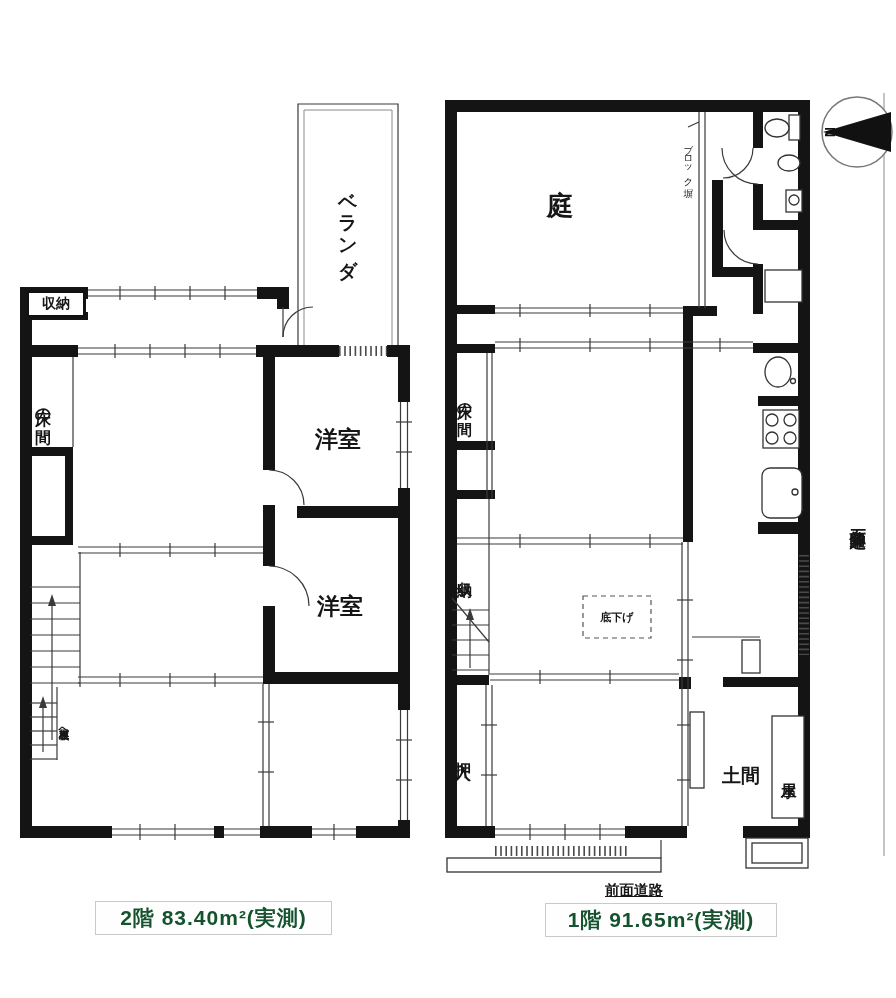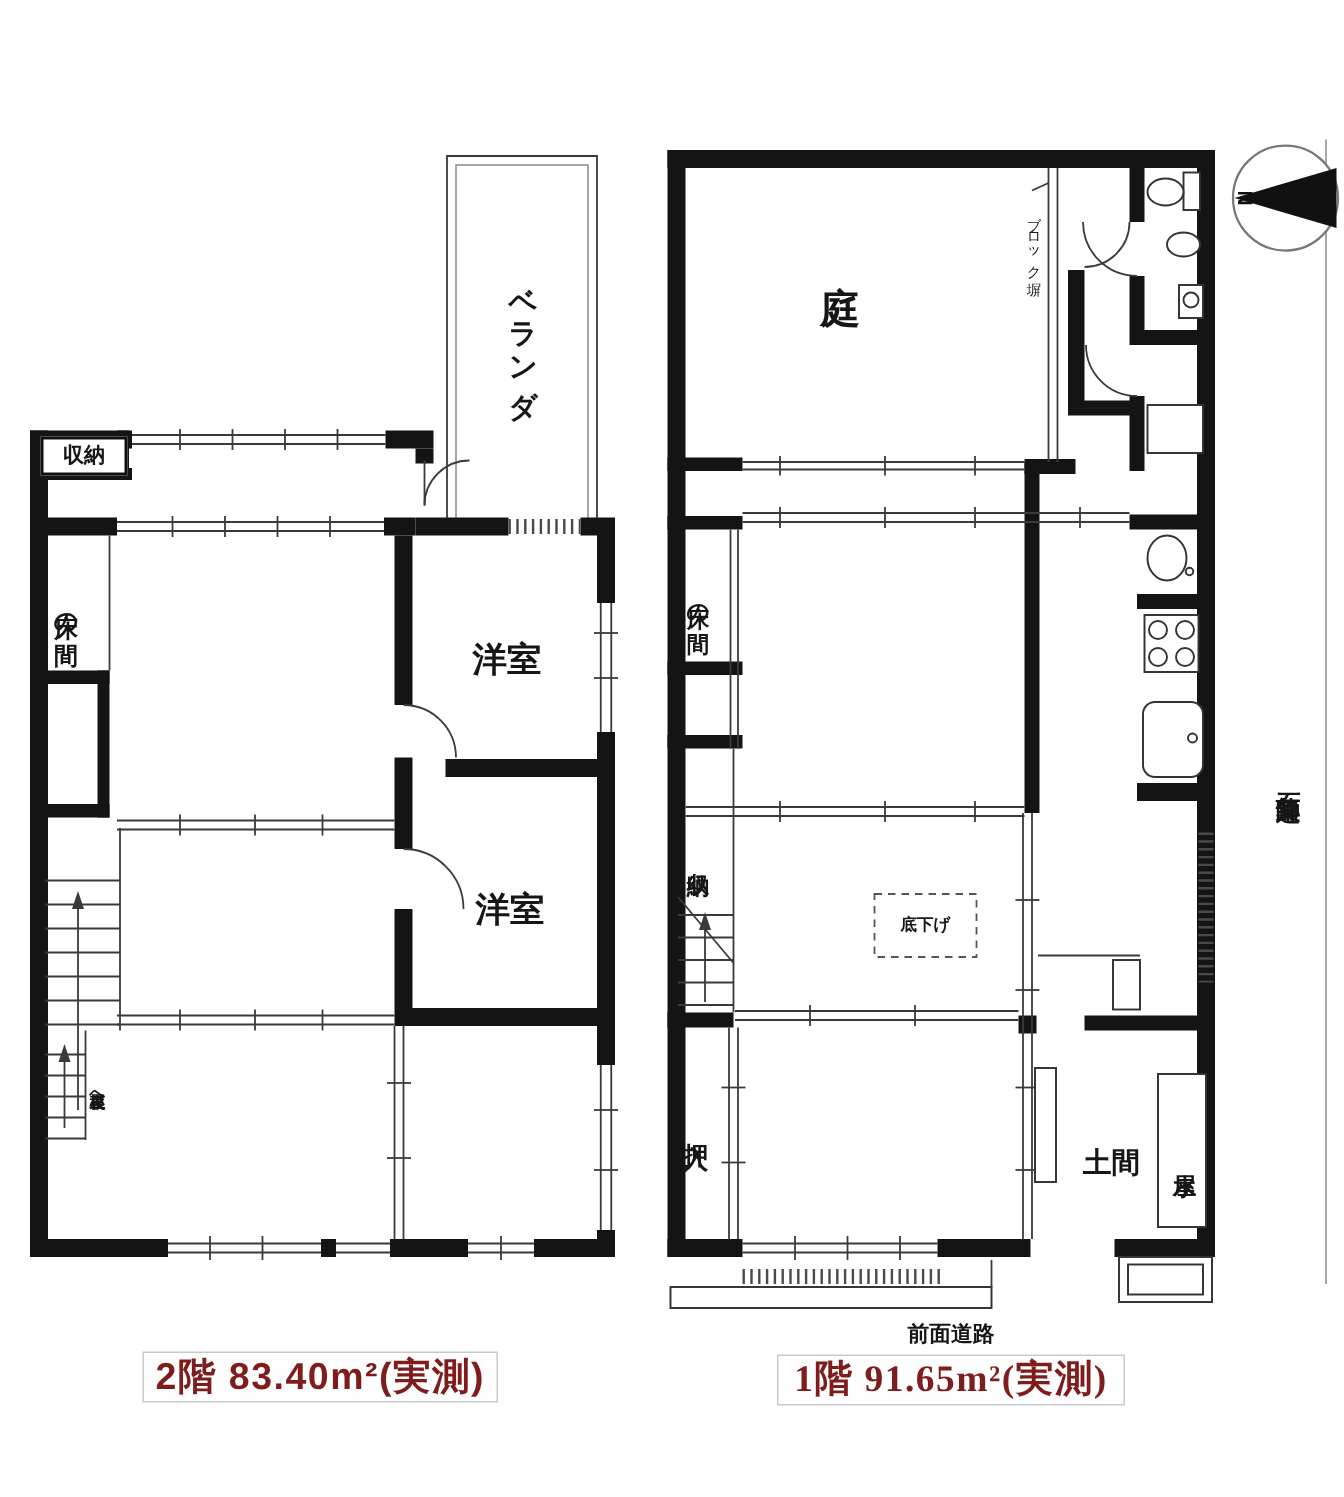--- a/index.html
+++ b/index.html
@@ -3,22 +3,22 @@
 <meta charset="utf-8">
 <style>
   html,body{margin:0;padding:0;background:#fff;}
   #stage{position:relative;width:896px;height:998px;background:#fff;overflow:hidden;
          font-family:"Liberation Sans","DejaVu Sans",sans-serif;color:#111;}
   #plan-svg{position:absolute;left:0;top:0;}
   .lbl{position:absolute;display:flex;align-items:center;justify-content:center;
        color:#161616;font-weight:600;line-height:1.12;white-space:nowrap;}
   .vert{writing-mode:vertical-rl;text-orientation:upright;letter-spacing:1px;}
   .boxed{border:2px solid #111;background:#fff;}
-  .caption{border:1px solid #c9c9c9;background:#fefefe;font-size:25px;letter-spacing:1px;
-           font-weight:700;color:#7f1d1d;}
+  .caption{border:1px solid #c9c9c9;background:#fefefe;font-size:21px;letter-spacing:1px;
+           font-weight:700;color:#14532d;}
   
   .wall{fill:#141414;stroke:none;}
   .ln{stroke:#3a3a3a;stroke-width:1.2;fill:none;}
   .lt{stroke:#8a8a8a;stroke-width:1;fill:none;}
   .comb{stroke:#4a4a4a;stroke-width:10;stroke-dasharray:1.6 3.6;fill:none;}
   .dash{stroke:#555;stroke-width:1.2;stroke-dasharray:5 4;fill:none;}
   .fx{stroke:#333;stroke-width:1.3;fill:#fff;}
 </style>
 </head>
 <body>
@@ -310,18 +310,18 @@
   <div class="lbl caption" style="left:95px;top:901px;width:235px;height:32px;">2階 83.40m²(実測)</div>
 
   <div class="lbl" style="left:530px;top:188px;width:60px;height:36px;font-size:27px;">庭</div>
   <div class="lbl vert" style="left:680px;top:128px;width:16px;height:64px;font-size:9.5px;letter-spacing:0;font-weight:500;">ブロック塀</div>
   <div class="lbl vert" style="left:452px;top:360px;width:24px;height:82px;font-size:15px;">床の間</div>
   <div class="lbl vert" style="left:452px;top:542px;width:24px;height:58px;font-size:15px;">収納</div>
   <div class="lbl vert" style="left:450px;top:718px;width:26px;height:64px;font-size:16.5px;">押入</div>
   <div class="lbl" style="left:585px;top:604px;width:64px;height:26px;font-size:11px;">底下げ</div>
   <div class="lbl" style="left:714px;top:744px;width:54px;height:24px;font-size:19px;margin-top:20px;">土間</div>
   <div class="lbl vert" style="left:777px;top:744px;width:24px;height:54px;font-size:15.5px;">水屋</div>
-  <div class="lbl" style="left:578px;top:881px;width:112px;height:18px;font-size:14.5px;">前面道路</div>
-  <div class="lbl caption" style="left:518px;top:903px;width:230px;height:32px;font-family:Liberation Serif, serif;">1階 91.65m²(実測)</div>
+  <div class="lbl" style="left:578px;top:881px;width:112px;height:18px;font-size:14.5px;text-decoration:underline;">前面道路</div>
+  <div class="lbl caption" style="left:545px;top:903px;width:230px;height:32px;">1階 91.65m²(実測)</div>
 
   <div class="lbl vert" style="left:843px;top:466px;width:30px;height:104px;font-size:16.5px;">石薬師通</div>
 
 </div>
 
 </body></html>

